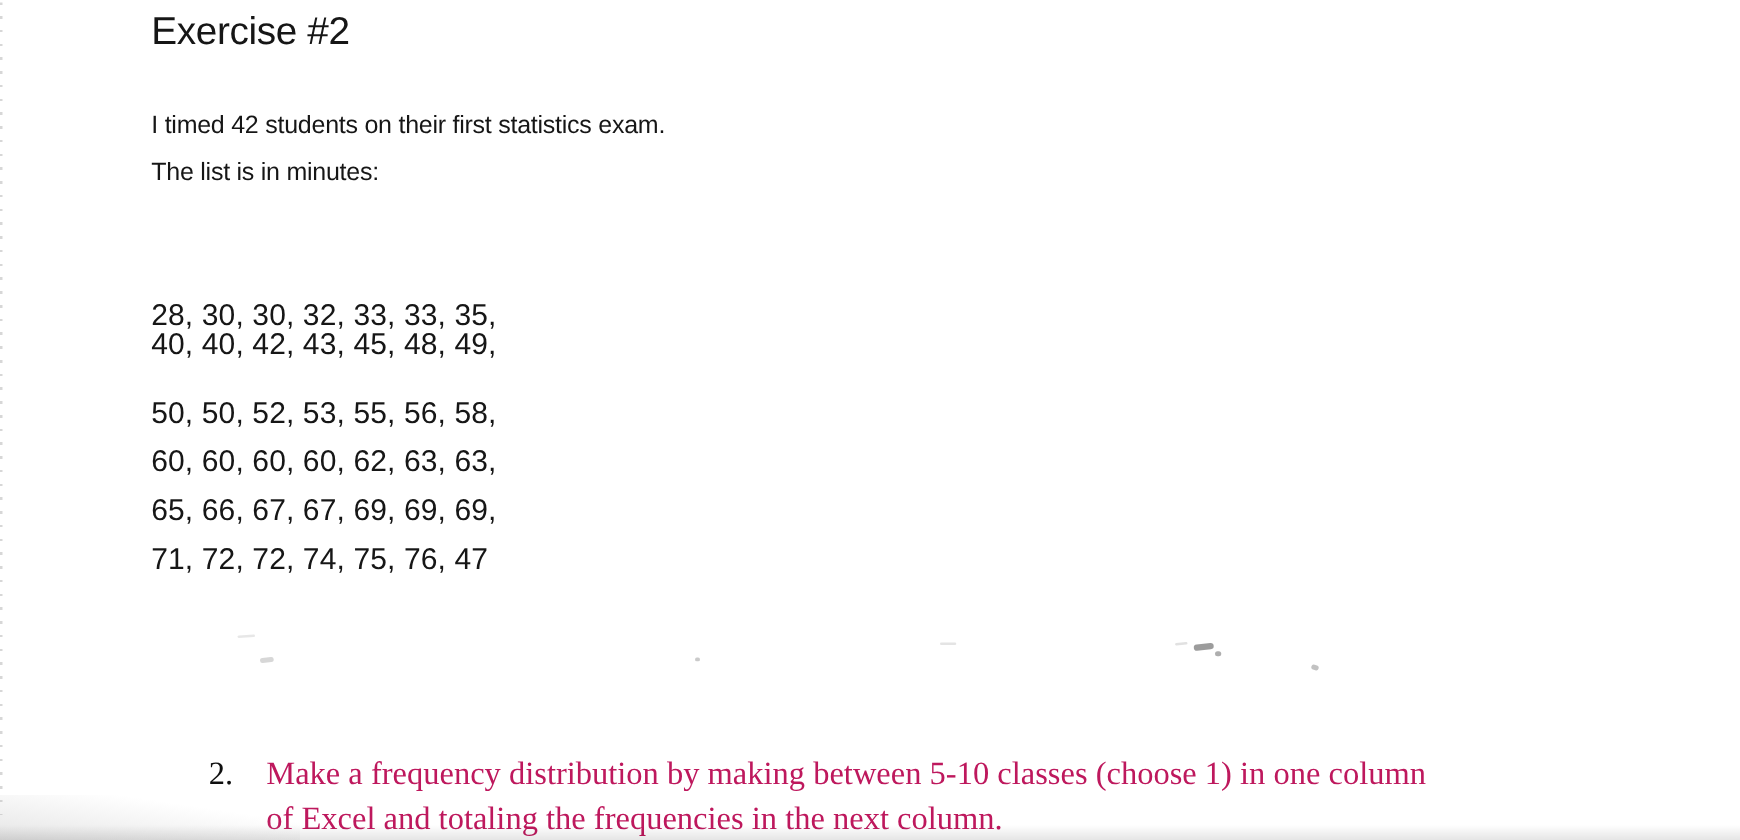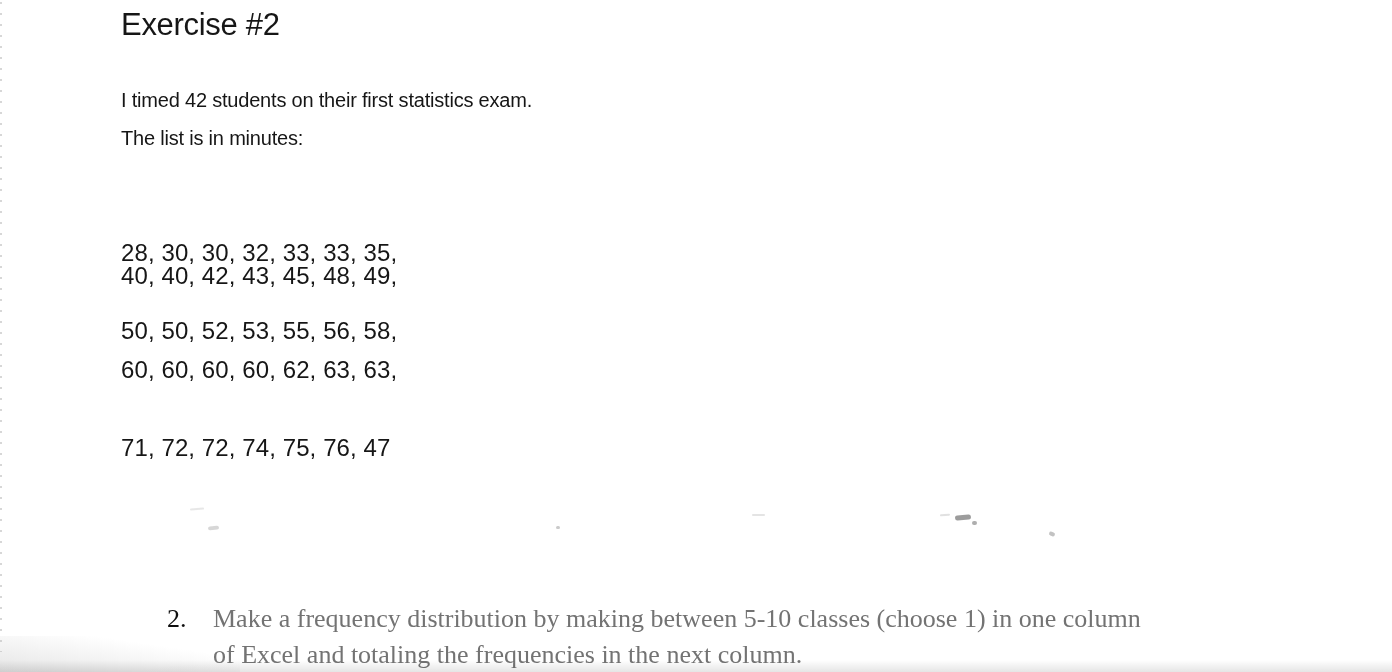--- a/index.html
+++ b/index.html
@@ -50,21 +50,21 @@
     font-family: "Liberation Serif", serif;
     font-size: 26px;
     color: #0f0f0f;
     white-space: nowrap;
   }
   .instr-line {
     position: absolute;
     left: 213px;
     font-family: "Liberation Serif", serif;
     font-size: 26px;
-    color: #737373;
+    color: #be185d;
     white-space: nowrap;
   }
   .instr-line.l1 { top: 604px; }
   .instr-line.l2 { top: 640px; }
 
   
   .smudge { position: absolute; background: #c9c9c9; border-radius: 2px; }
   .smudge.s1 { left: 190px; top: 508px; width: 14px; height: 2px; opacity: .45; transform: rotate(-4deg); }
   .smudge.s2 { left: 208px; top: 526px; width: 11px; height: 4px; opacity: .6; background: #bdbdbd; transform: rotate(-6deg); }
   .smudge.s3 { left: 556px; top: 526px; width: 4px; height: 3px; opacity: .7; background: #b3b3b3; }
@@ -106,20 +106,21 @@
   <div class="exercise-title">Exercise #2</div>
 
   <div class="intro-line l1">I timed 42 students on their first statistics exam.</div>
 
   <div class="intro-line l2">The list is in minutes:</div>
 
   <div class="data-row" style="top:239px">28, 30, 30, 32, 33, 33, 35,</div>
   <div class="data-row" style="top:262px">40, 40, 42, 43, 45, 48, 49,</div>
   <div class="data-row" style="top:317px">50, 50, 52, 53, 55, 56, 58,</div>
   <div class="data-row" style="top:356px">60, 60, 60, 60, 62, 63, 63,</div>
+  <div class="data-row" style="top:395px">65, 66, 67, 67, 69, 69, 69,</div>
   <div class="data-row" style="top:434px">71, 72, 72, 74, 75, 76, 47</div>
 
   <div class="smudge s1"></div>
   <div class="smudge s2"></div>
   <div class="smudge s3"></div>
   <div class="smudge s4"></div>
   <div class="smudge s5a"></div>
   <div class="smudge s5b"></div>
   <div class="smudge s5c"></div>
   <div class="smudge s6"></div>

